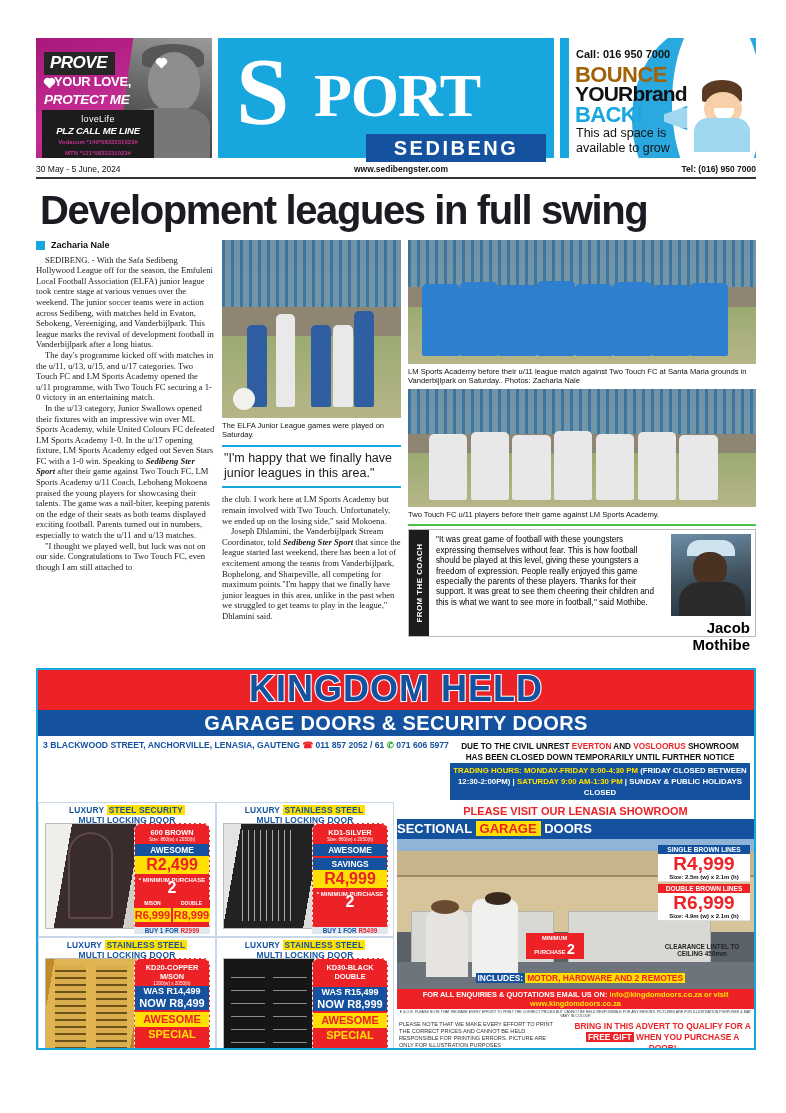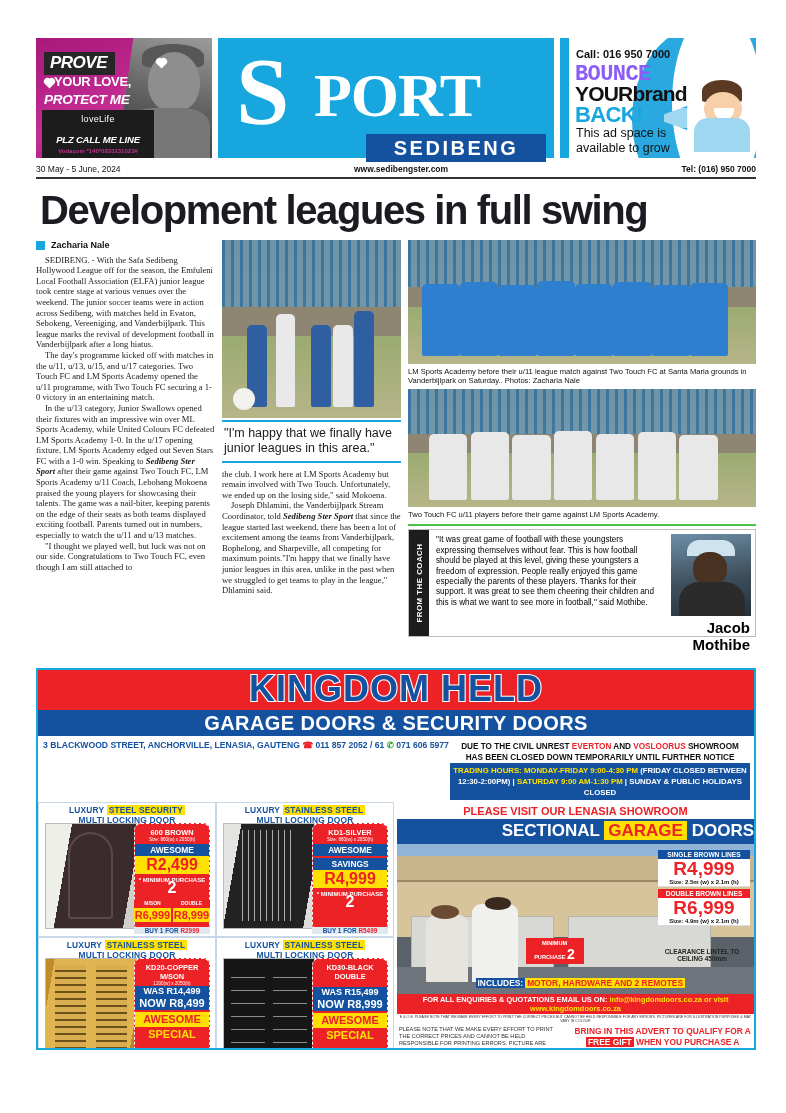--- a/index.html
+++ b/index.html
@@ -28,41 +28,41 @@
   .ll-body { position:absolute; right:2px; bottom:0; width:92px; height:58px; background:#777; border-radius:40% 30% 0 0; }
   .ll-prove { position:absolute; left:8px; top:14px; background:#262626; color:#fff;
     font-weight:bold; font-style:italic; font-size:17px; padding:1px 8px 2px 6px; letter-spacing:-0.5px;}
   .ll-yl { position:absolute; left:18px; top:36px; color:#fff; font-weight:bold; font-size:13px; letter-spacing:-0.3px;}
   .ll-prot { position:absolute; left:8px; top:54px; color:#fff; font-weight:bold; font-style:italic; font-size:13.5px; letter-spacing:-0.3px;}
   .ll-heart { position:absolute; width:7px;height:7px;background:#fff;transform:rotate(45deg); }
   .ll-heart:before,.ll-heart:after{content:"";position:absolute;width:7px;height:7px;background:#fff;border-radius:50%;}
   .ll-heart:before{left:-3.5px;} .ll-heart:after{top:-3.5px;}
   .ll-black { position:absolute; left:6px; top:72px; width:112px; height:62px; background:#1c1c1c; }
   .ll-lab1{ color:#fff; font-size:9px; text-align:center; margin-top:4px; letter-spacing:.3px;}
-  .ll-lab2{ color:#fff; font-size:9.5px; font-weight:bold; font-style:italic; text-align:center; margin-top:10px; letter-spacing:-.2px;}
+  .ll-lab2{ color:#fff; font-size:9.5px; font-weight:bold; font-style:italic; text-align:center; margin-top:1px; letter-spacing:-.2px;}
   .ll-num { color:#c2338f; font-size:6px; font-weight:bold; text-align:center; line-height:9px; margin-top:2px;}
 
   
   .masthead { flex:1; background:#17a6dd; position:relative; }
   .mh-s { position:absolute; left:18px; top:6px; color:#fff; font-family:"Liberation Serif",serif; font-weight:bold;
     font-size:96px; line-height:96px; }
   .mh-port { position:absolute; left:96px; top:26px; color:#fff; font-family:"Liberation Serif",serif; font-weight:bold;
     font-size:62px; line-height:62px; letter-spacing:-1px;}
   .mh-bar { position:absolute; left:148px; top:96px; right:8px; height:28px; background:#1452a0; }
   .mh-sed { position:absolute; left:0; right:0; top:3px; text-align:center; color:#fff; font-weight:bold;
     font-size:20px; letter-spacing:2.5px;}
 
   
   .bounce { width:196px; background:#fff; position:relative; overflow:hidden; }
   .bn-blueleft { position:absolute; left:0; top:0; bottom:0; width:9px; background:#17a6dd; }
   .bn-swirl { position:absolute; right:-26px; top:-14px; width:150px; height:190px; background:#2aa9e0;
      border-radius:50% 0 0 50%; }
   .bn-swirl2 { position:absolute; right:-6px; top:-30px; width:90px; height:190px; background:#fff; border-radius:50%;}
   .bn-call { position:absolute; left:16px; top:10px; font-size:11px; font-weight:bold; color:#111; }
-  .bn-l1 { position:absolute; left:15px; top:24px; font-size:22px; font-weight:bold; color:#8b5cf6; letter-spacing:-.6px;font-family:Liberation Mono, monospace;}
+  .bn-l1 { position:absolute; left:15px; top:24px; font-size:22px; font-weight:bold; color:#a16207; letter-spacing:-.6px;}
   .bn-l2 { position:absolute; left:15px; top:44px; font-size:21px; font-weight:bold; color:#111; letter-spacing:-.8px;}
   .bn-l2 i{ font-style:normal; color:#111;}
   .bn-l3 { position:absolute; left:15px; top:64px; font-size:22px; font-weight:bold; color:#17a6dd; letter-spacing:-.6px;}
   .bn-sub { position:absolute; left:16px; top:88px; font-size:12.5px; color:#111; line-height:15px; width:120px;}
   .bn-mega { position:absolute; right:52px; top:68px; width:42px; height:24px; background:#9fd7f0;
     clip-path: polygon(0 38%, 60% 0, 60% 100%, 0 62%); border:2px solid #2aa9e0;}
   .bn-guy { position:absolute; right:4px; bottom:6px; width:60px; height:72px; }
   .bn-hair{ position:absolute; right:10px; top:0; width:40px; height:22px; background:#5b3a24; border-radius:50% 50% 10% 10%;}
   .bn-head{ position:absolute; right:10px; top:12px; width:38px; height:34px; background:#f7cfa8; border-radius:50%;}
   .bn-mouth{ position:absolute; right:18px; top:28px; width:20px; height:12px; background:#fff; border-radius:0 0 10px 10px;}
@@ -154,21 +154,21 @@
   .kd-2p { position:absolute; right:5px; bottom:14px; width:76px; display:flex; gap:2px;}
   .kd-2p > div{ flex:1; background:#ec2227; border-radius:4px; text-align:center; color:#fff; font-size:5px; font-weight:bold; padding-top:2px;}
   .kd-2p .pr{ background:#ffe000; color:#ec2227; font-size:11px; margin-top:2px; padding:1px 0;}
   .kd-was { background:#1452a0; color:#fff; font-size:9px; font-weight:bold; line-height:11px;}
   .kd-now { background:#1452a0; color:#fff; font-size:11px; font-weight:bold; line-height:13px;}
   .kd-aw  { background:#ffe000; color:#ec2227; font-size:11px; font-weight:bold; line-height:15px; margin-top:2px;}
   .kd-sp  { background:#ec2227; color:#ffe000; font-size:11px; font-weight:bold; line-height:15px;}
 
   .kd-rightcol { flex:1; padding-left:3px; }
   .kd-visit { text-align:center; color:#ec2227; font-size:11px; font-weight:bold; padding:3px 0 2px;}
-  .kd-sect { background:#1452a0; text-align:right; padding:2px 0 3px; font-size:17px; font-weight:bold; color:#fff;}
+  .kd-sect { background:#1452a0; text-align:left; padding:2px 0 3px; font-size:13px; font-weight:bold; color:#fff;}
   .kd-sect .g { background:#ffe000; color:#ec2227; padding:0 4px;}
   .kd-garagepic { height:150px; position:relative; overflow:hidden;
      background:linear-gradient(180deg,#8fb4d8 0 18%, #d7c49b 18% 62%, #5b6168 62% 100%);}
   .gp-roof { position:absolute; left:-10px; top:8%; right:-10px; height:16%; background:#c9b58c;
      box-shadow: 0 2px 0 #9c8a66;}
   .gp-door1{ position:absolute; left:4%; bottom:16%; width:40%; height:36%; background:#d8d8d4;
      border:1px solid #b5b5b0;}
   .gp-door2{ position:absolute; left:48%; bottom:16%; width:40%; height:36%; background:#d8d8d4;
      border:1px solid #b5b5b0;}
   .gp-drive{ position:absolute; left:0; right:0; bottom:0; height:18%; background:#6e747b;}
@@ -282,20 +282,21 @@
         <div class="pitch"></div>
         <div class="fence"></div>
         <div class="wall"></div>
         <div class="kid" style="left:14%;background:#2f5fa0;"></div>
         <div class="kid" style="left:30%;background:#e9e9e9;height:52%;"></div>
         <div class="kid" style="left:50%;background:#2f5fa0;"></div>
         <div class="kid" style="left:62%;background:#e9e9e9;"></div>
         <div class="kid" style="left:74%;background:#2f5fa0;height:54%;"></div>
         <div style="position:absolute;left:6%;bottom:4%;width:22px;height:22px;border-radius:50%;background:#f1f1ee;"></div>
       </div>
+      <div class="cap">The ELFA Junior League games were played on Saturday.</div>
       <div class="pullq">
         <div>"I'm happy that we finally have junior leagues in this area."</div>
       </div>
       <div class="body">
         <p class="noind">the club. I work here at LM Sports Academy but remain involved with Two Touch. Unfortunately, we ended up on the losing side," said Mokoena.</p>
         <p><span>Joseph Dhlamini, the Vanderbijlpark Stream Coordinator, told </span><i>Sedibeng Ster Sport</i><span> that since the league started last weekend, there has been a lot of excitement among the teams from Vanderbijlpark, Bophelong, and Sharpeville, all competing for maximum points."I'm happy that we finally have junior leagues in this area, unlike in the past when we struggled to get teams to play in the league," Dhlamini said.</span></p>
       </div>
     </div>
 
     <div class="col wide">

